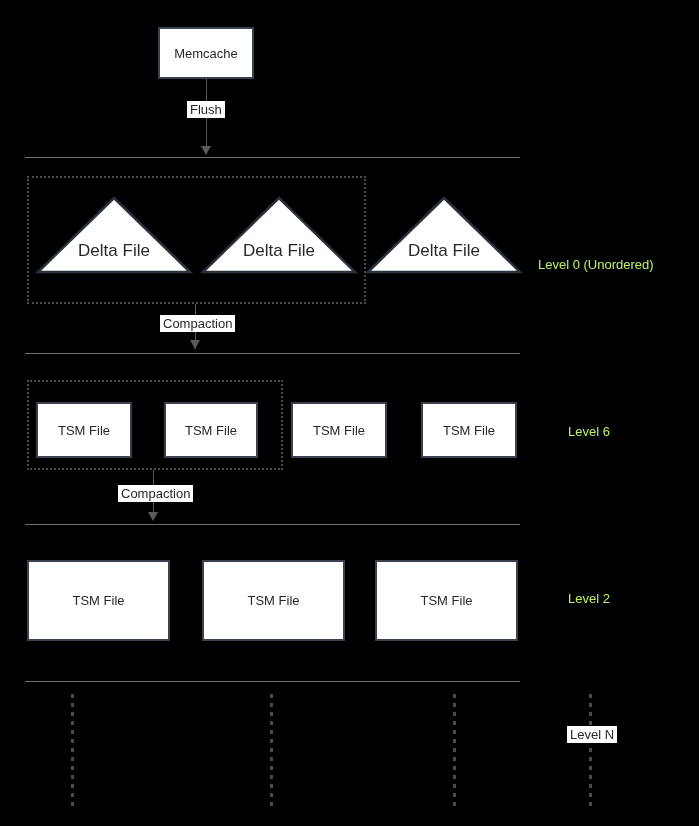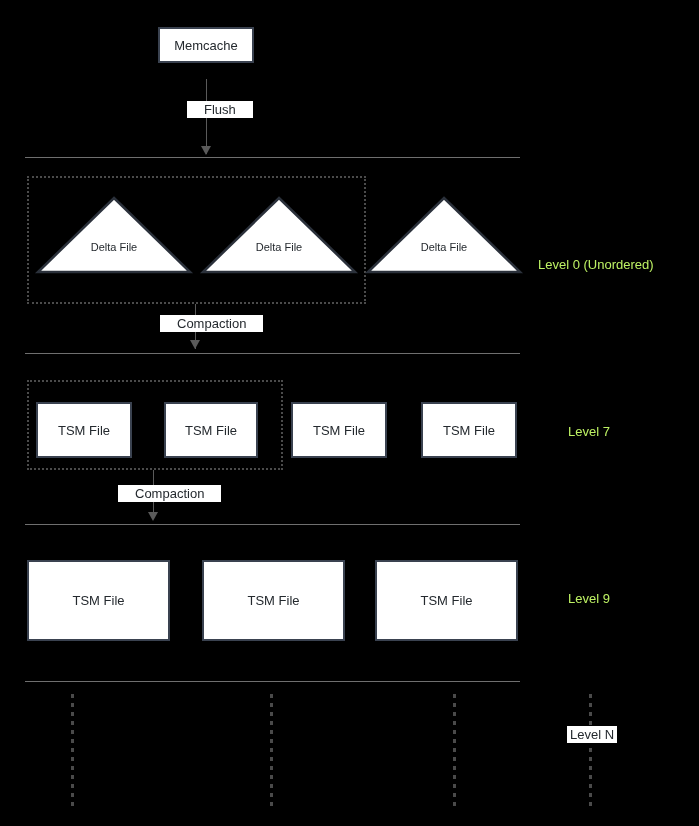--- a/index.html
+++ b/index.html
@@ -40,21 +40,21 @@
   .tri-wrap svg {
     display: block;
     overflow: visible;
   }
   .tri-label {
     position: absolute;
     left: 0;
     right: 0;
     text-align: center;
     color: #24292e;
-    font-size: 11px;
+    font-size: 17px;
     line-height: 1;
     white-space: nowrap;
     pointer-events: none;
   }
 
   
   .group-dotted {
     position: absolute;
     border: 2px dotted #4b4b4b;
     box-sizing: border-box;
@@ -95,39 +95,39 @@
     border-left: 5px solid transparent;
     border-right: 5px solid transparent;
     border-top: 9px solid #5a5a5a;
   }
   .edge-label {
     position: absolute;
     background: #ffffff;
     color: #24292e;
     font-size: 13px;
     line-height: 1;
-    padding: 2px 17px;
+    padding: 2px 3px;
     white-space: nowrap;
   }
 
   
   .dotted-vert {
     position: absolute;
     width: 3px;
     background-image: linear-gradient(to bottom, #4a4a4a 0 4px, transparent 4px 9px);
     background-size: 3px 9px;
     background-repeat: repeat-y;
   }
 </style>
 </head>
 <body>
 
 <div id="canvas">
 
-  <div class="node-box" style="left:158px; top:27px; width:96px; height:36px;">
+  <div class="node-box" style="left:158px; top:27px; width:96px; height:52px;">
     <span class="node-label">Memcache</span>
   </div>
 
   <div class="conn-line" style="left:206px; top:79px; height:75px;"></div>
   <div class="conn-head" style="left:201px; top:146px;"></div>
   <div class="edge-label" style="left:187px; top:101px;">Flush</div>
 
   <div class="separator" style="left:25px; top:157px; width:495px;"></div>
 
   <div class="group-dotted" style="left:27px; top:176px; width:339px; height:128px;"></div>
@@ -169,39 +169,39 @@
   <div class="node-box" style="left:164px; top:402px; width:94px; height:56px;">
     <span class="node-label">TSM File</span>
   </div>
   <div class="node-box" style="left:291px; top:402px; width:96px; height:56px;">
     <span class="node-label">TSM File</span>
   </div>
   <div class="node-box" style="left:421px; top:402px; width:96px; height:56px;">
     <span class="node-label">TSM File</span>
   </div>
 
-  <div class="level-caption" style="left:568px; top:425px;">Level 7</div>
+  <div class="level-caption" style="left:568px; top:425px;">Level 6</div>
 
   <div class="conn-line" style="left:153px; top:470px; height:48px;"></div>
   <div class="conn-head" style="left:148px; top:512px;"></div>
   <div class="edge-label" style="left:118px; top:485px;">Compaction</div>
 
   <div class="separator" style="left:25px; top:524px; width:495px;"></div>
 
   <div class="node-box" style="left:27px; top:560px; width:143px; height:81px;">
     <span class="node-label">TSM File</span>
   </div>
   <div class="node-box" style="left:202px; top:560px; width:143px; height:81px;">
     <span class="node-label">TSM File</span>
   </div>
   <div class="node-box" style="left:375px; top:560px; width:143px; height:81px;">
     <span class="node-label">TSM File</span>
   </div>
 
-  <div class="level-caption" style="left:568px; top:592px;">Level 9</div>
+  <div class="level-caption" style="left:568px; top:592px;">Level 2</div>
 
   <div class="separator" style="left:25px; top:681px; width:495px;"></div>
 
   <div class="dotted-vert" style="left:71px; top:694px; height:112px;"></div>
   <div class="dotted-vert" style="left:270px; top:694px; height:112px;"></div>
   <div class="dotted-vert" style="left:453px; top:694px; height:112px;"></div>
   <div class="dotted-vert" style="left:589px; top:694px; height:112px;"></div>
 
   <div class="level-caption boxed" style="left:567px; top:726px;text-align:center;">Level N</div>
 

